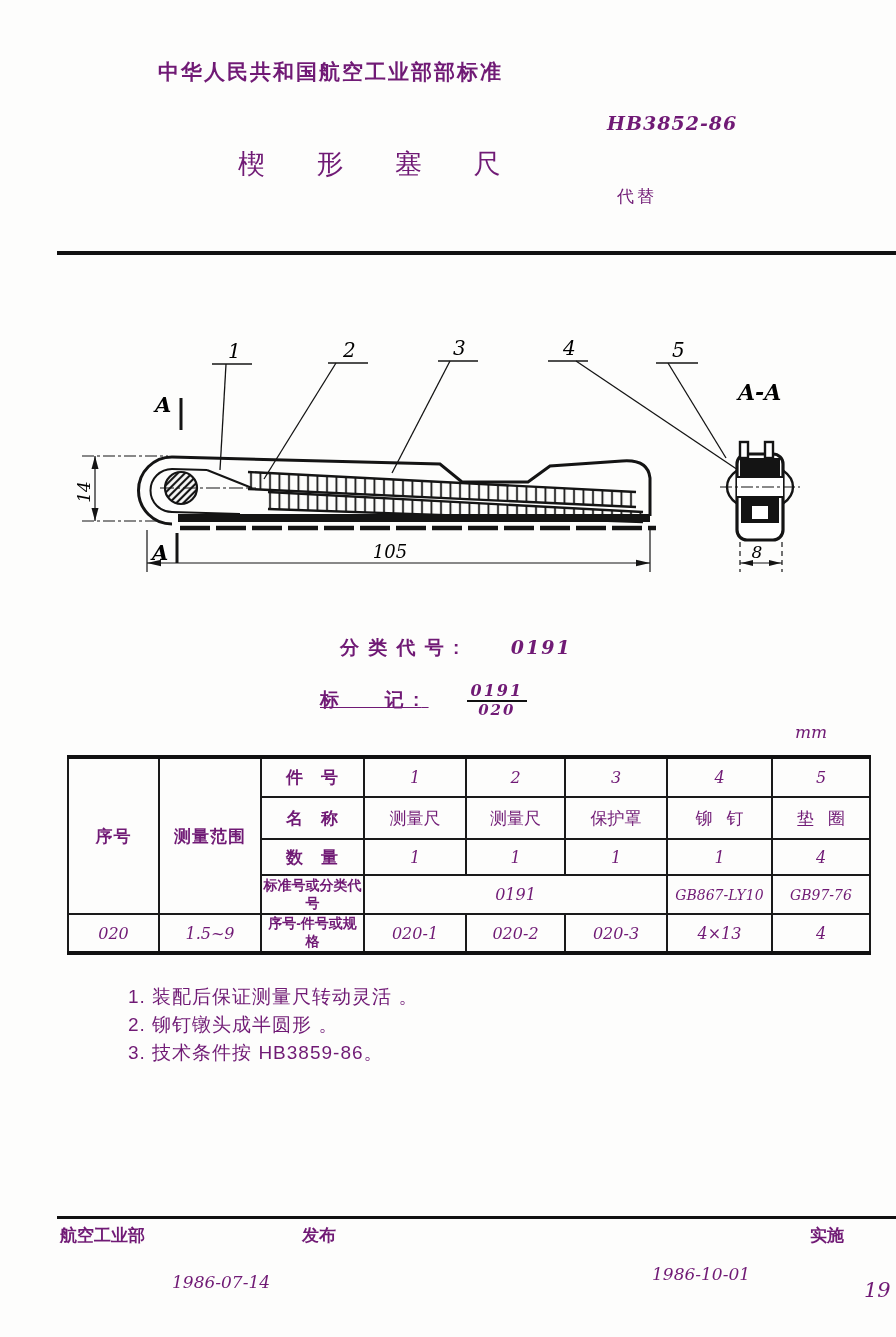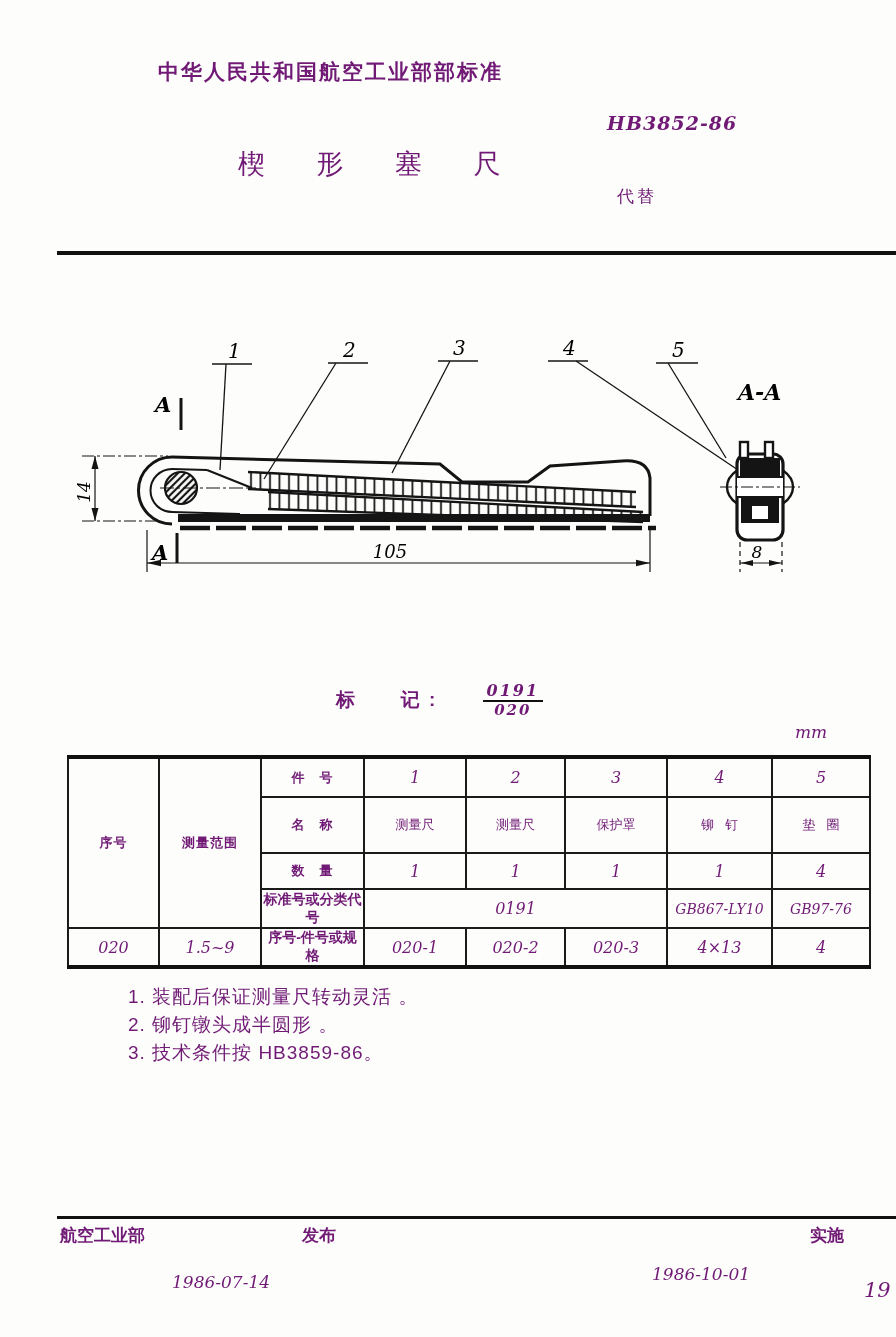--- a/index.html
+++ b/index.html
@@ -23,21 +23,21 @@
   .frac .num{display:block;font-size:16px;font-weight:bold;border-bottom:2px solid #111;padding:0 4px 1px 4px;line-height:17px;}
   .frac .den{display:block;font-size:15px;font-weight:bold;line-height:17px;}
   .unit{left:795px;top:722px;font-size:17px;}
   table.parts{
     position:absolute;left:67px;top:755px;width:802px;
     border-collapse:collapse;table-layout:fixed;
     border-top:4px solid #111;border-bottom:4px solid #111;
   }
   table.parts td{
     border:2px solid #1a1a1a;text-align:center;vertical-align:middle;
-    font-size:13px;padding:0;overflow:hidden;
+    font-size:17px;padding:0;overflow:hidden;
   }
   table.parts td.lbl{font-weight:600;letter-spacing:1px;}
   table.parts td.small{font-size:14px;letter-spacing:0;}
   table.parts td.v{font-family:"DejaVu Serif",serif;font-style:italic;font-size:16px;}
   .notes{left:128px;top:983px;font-size:19px;line-height:28px;letter-spacing:1px;}
   .rule-bottom{left:57px;top:1216px;width:839px;height:3px;background:#111;}
   .ft{font-size:17px;top:1224px;}
   .b{font-weight:bold;}
   .pageno{left:864px;top:1278px;font-size:21px;}
   svg text{font-family:"DejaVu Serif",serif;font-style:italic;}
@@ -148,21 +148,25 @@
     <g stroke="#141414" stroke-width="1.2">
       <line x1="740" y1="212" x2="740" y2="242" stroke-dasharray="5 4"></line>
       <line x1="782" y1="212" x2="782" y2="242" stroke-dasharray="5 4"></line>
       <line x1="740" y1="233" x2="782" y2="233"></line>
       <polygon points="741,233 753,230 753,236" fill="#141414" stroke="none"></polygon>
       <polygon points="781,233 769,230 769,236" fill="#141414" stroke="none"></polygon>
     </g>
     <text x="757" y="228" font-size="17" text-anchor="middle">8</text>
   </svg>
 
-  <div class="abs cls-line" style="left:336px;top:682px;">
+  <div class="abs cls-line" style="left:340px;top:635px;">
+    <span class="cls-label pre">分 类 代 号 :</span>
+    <span class="hand" style="margin-left:42px;font-weight:bold;">0191</span>
+  </div>
+  <div class="abs cls-line" style="left:320px;top:682px;text-decoration:underline;">
     <span class="cls-label pre">标      记 :</span>
     <span class="frac hand" style="margin-left:38px;">
       <span class="num">0191</span>
       <span class="den">020</span>
     </span>
   </div>
 
   <div class="abs unit hand">mm</div>
 
   <table class="parts">
@@ -180,21 +184,21 @@
         <tr style="height:40px">
       <td rowspan="4" class="lbl">序号</td>
       <td rowspan="4" class="lbl">测量范围</td>
       <td class="lbl pre">件   号</td>
       <td class="v">1</td>
       <td class="v">2</td>
       <td class="v">3</td>
       <td class="v">4</td>
       <td class="v">5</td>
     </tr>
-    <tr style="height:56px">
+    <tr style="height:42px">
       <td class="lbl pre">名   称</td>
       <td>测量尺</td>
       <td>测量尺</td>
       <td>保护罩</td>
       <td class="pre">铆   钉</td>
       <td class="pre">垫   圈</td>
     </tr>
     <tr style="height:36px">
       <td class="lbl pre">数   量</td>
       <td class="v">1</td>

